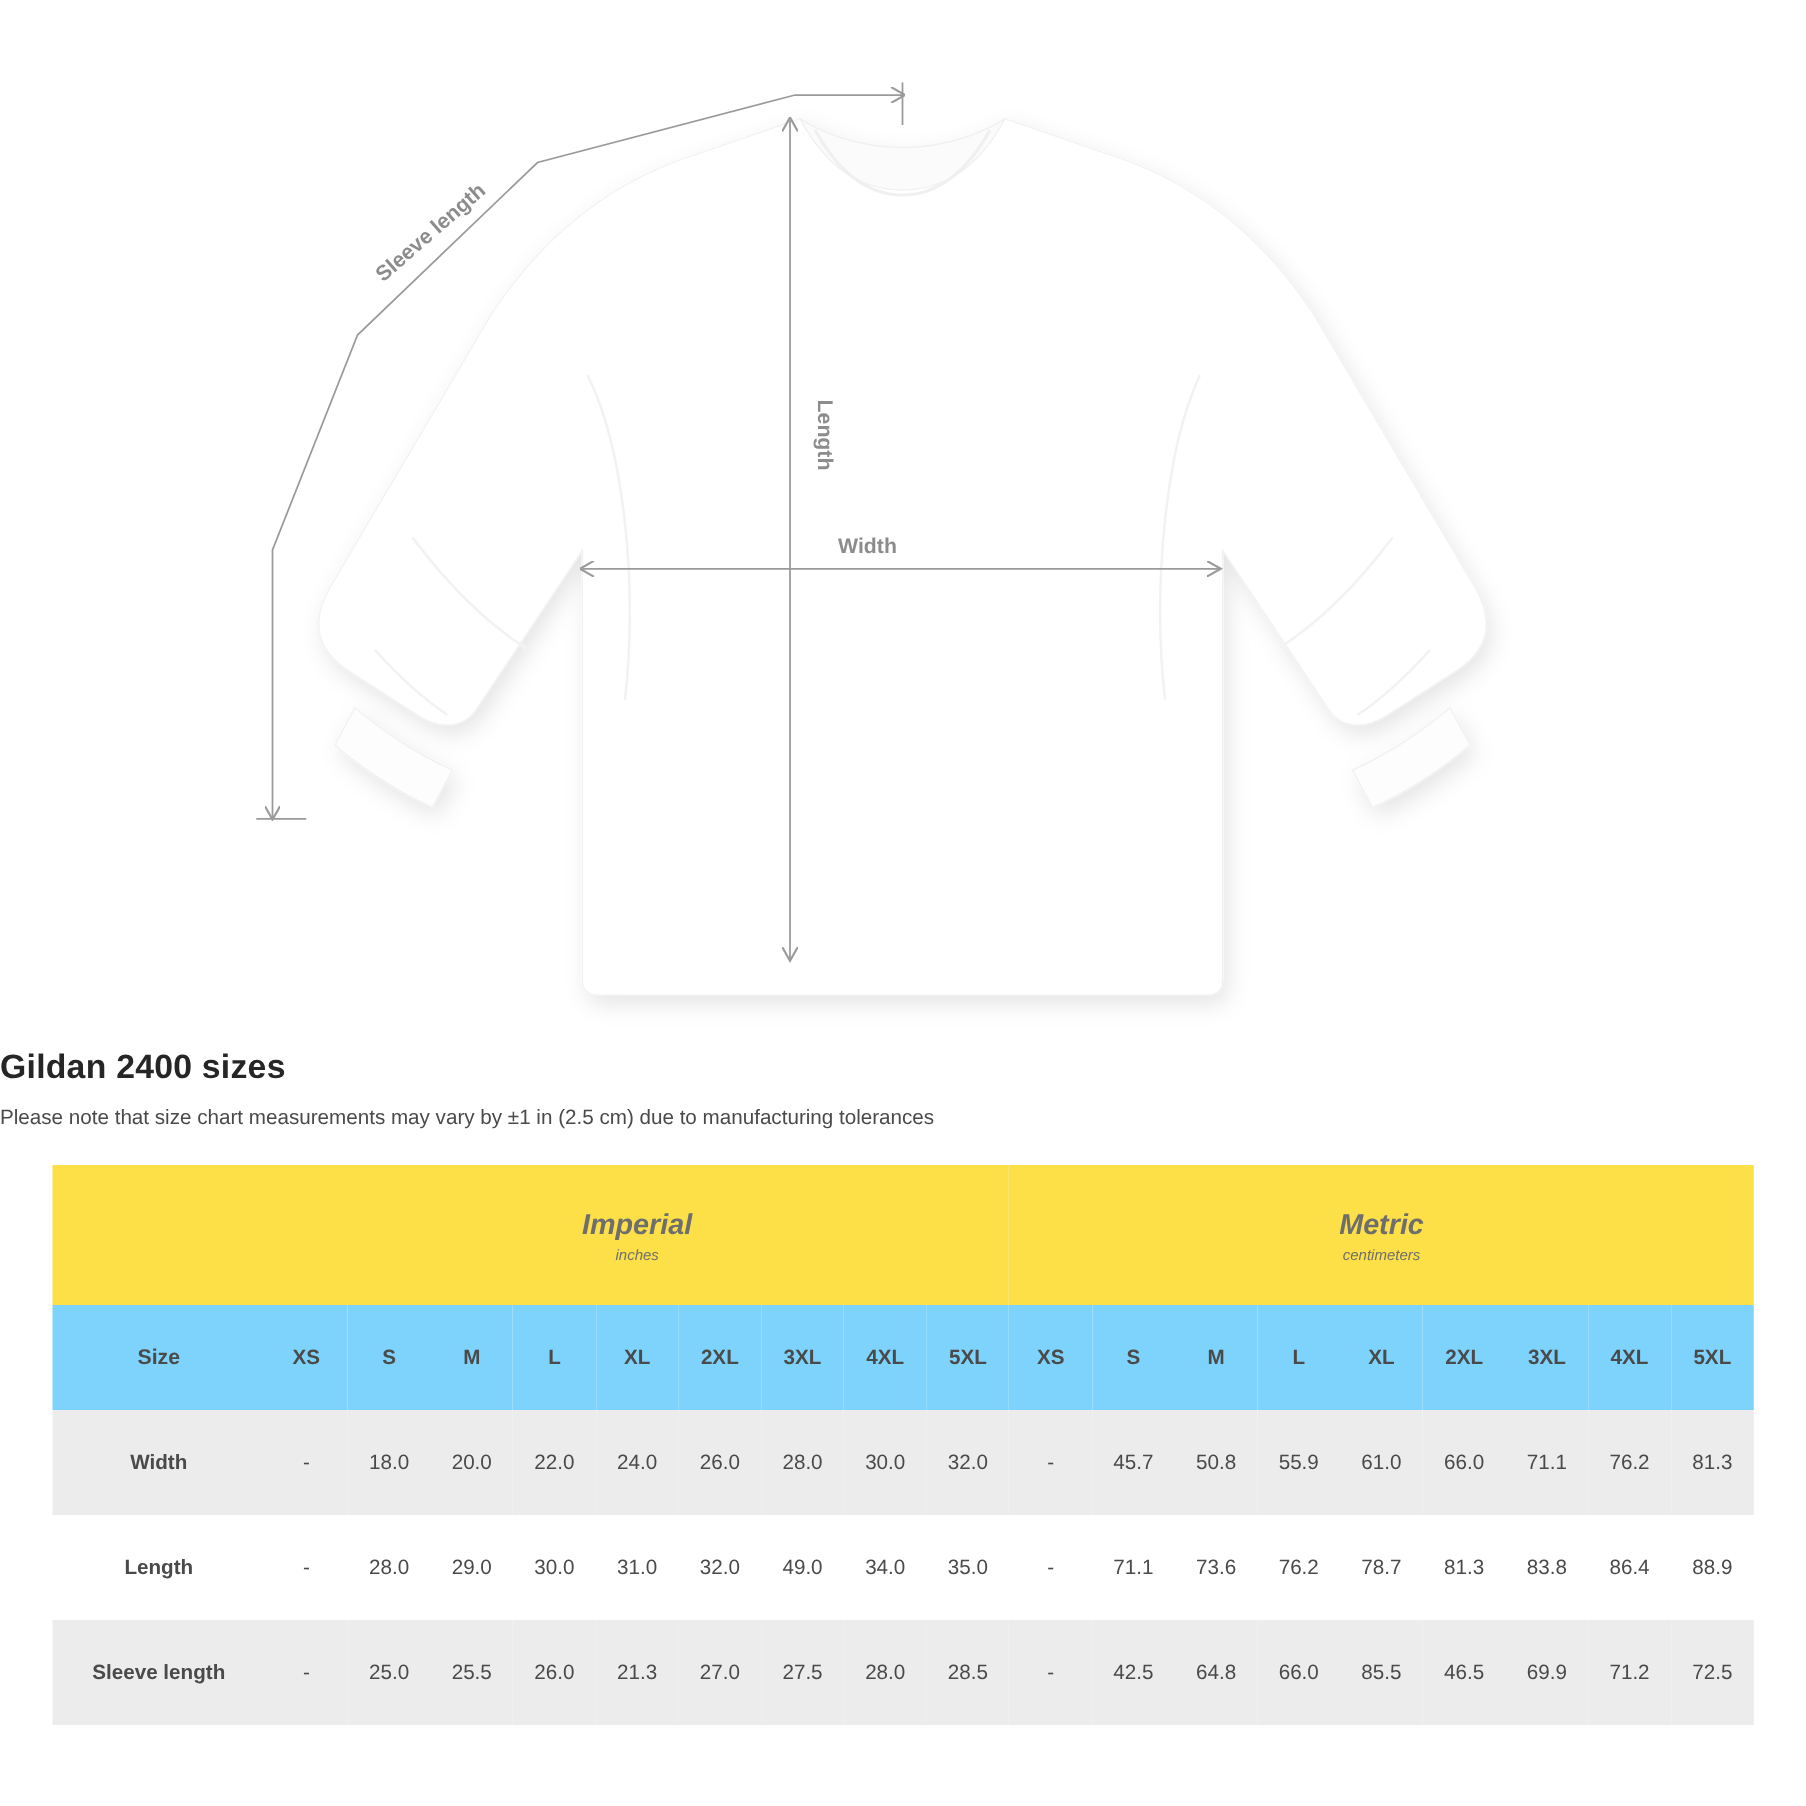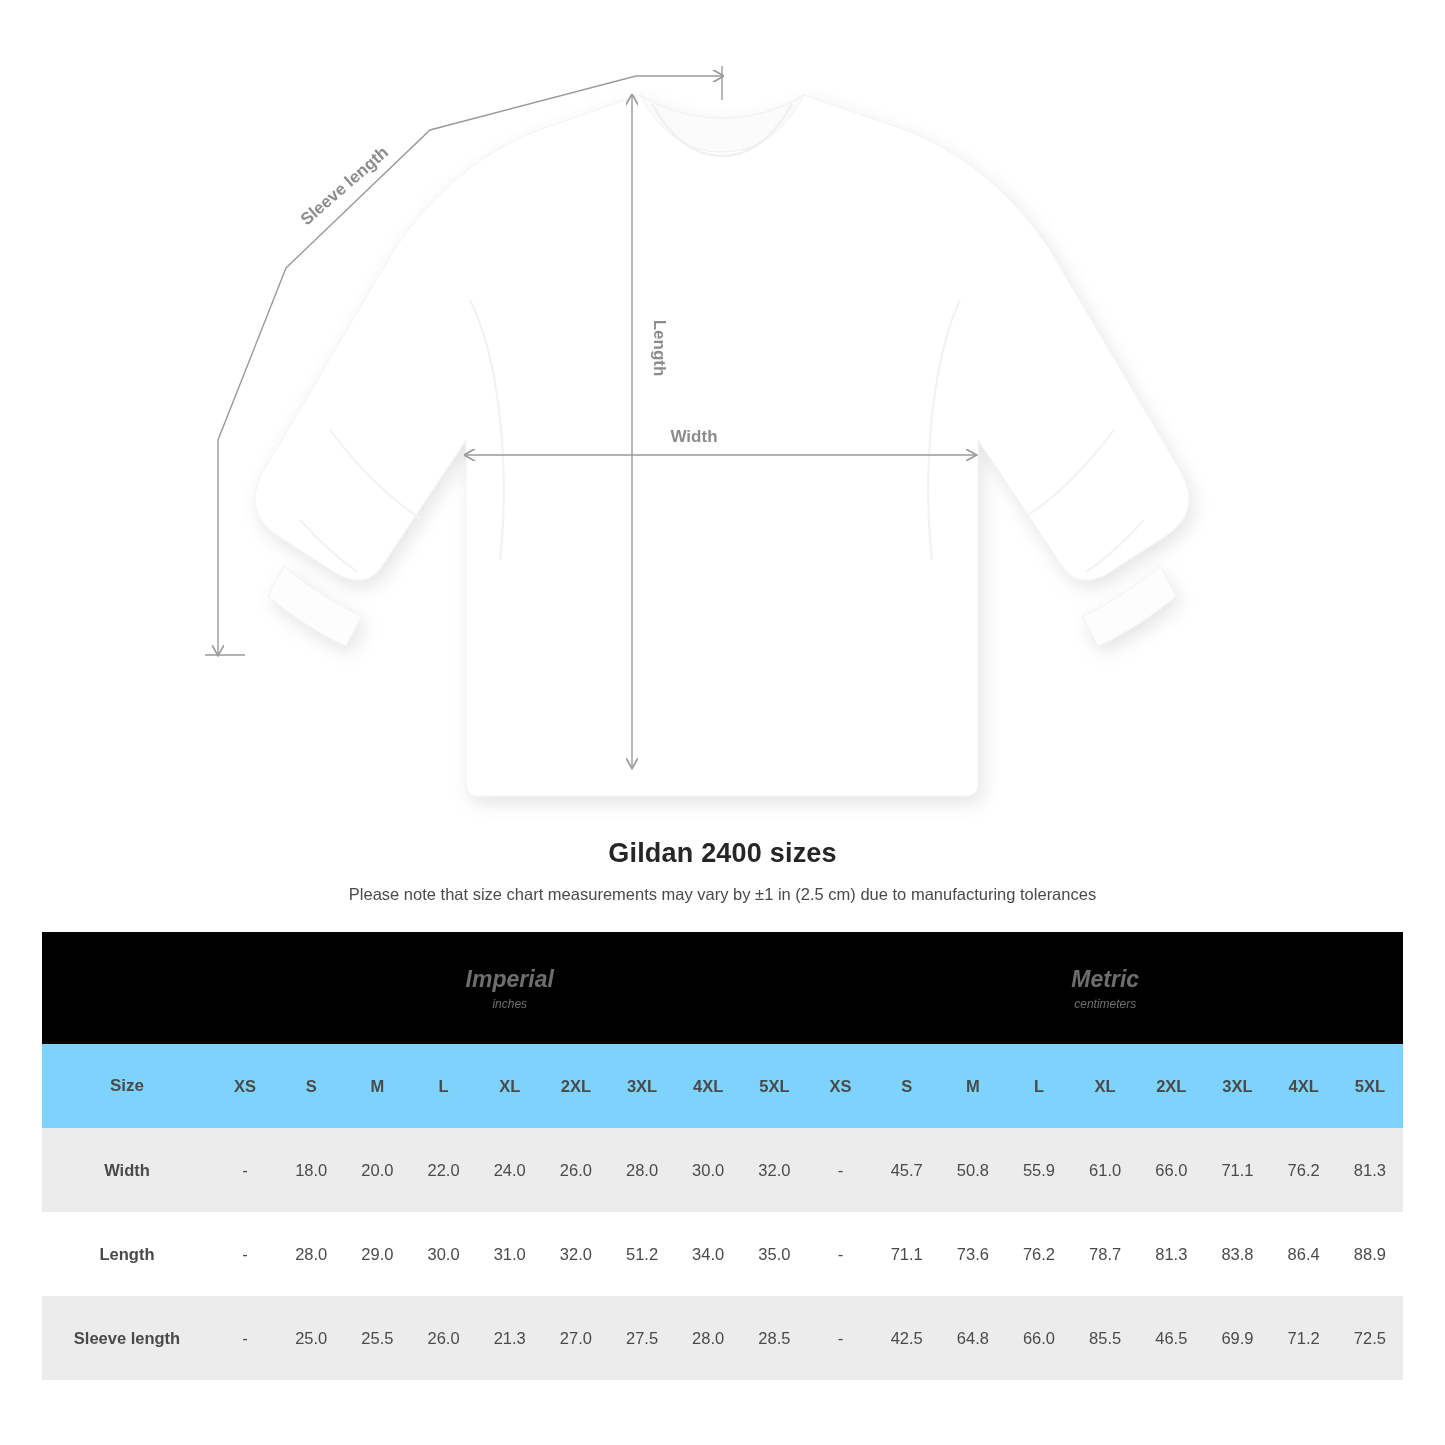--- a/index.html
+++ b/index.html
@@ -22,21 +22,20 @@
     height: 830px;
   }
   .illustration svg {
     position: absolute;
     top: 0;
     left: 0;
   }
 
   
   .title-block {
-    text-align: center;
     margin-top: 8px;
   }
   .chart-title {
     font-size: 27px;
     font-weight: bold;
     color: #262626;
     letter-spacing: .2px;
   }
   .chart-note {
     font-size: 16.5px;
@@ -56,21 +55,21 @@
   table.size-table td, table.size-table th {
     text-align: center;
     font-size: 16.5px;
     color: #4a4a4a;
     padding: 0;
     border: 0;
   }
 
   .unit-row td {
     height: 112px;
-    background: #000000;
+    background: #fde047;
   }
   .unit-name {
     font-size: 23px;
     font-style: italic;
     font-weight: bold;
     color: #6e6e6e;
     line-height: 1.25;
   }
   .unit-sub {
     font-size: 12px;
@@ -253,21 +252,21 @@
       </tr>
 
       <tr class="data-row plain">
         <td class="rowlabel">Length</td>
         <td>-</td>
         <td>28.0</td>
         <td>29.0</td>
         <td>30.0</td>
         <td>31.0</td>
         <td>32.0</td>
-        <td>51.2</td>
+        <td>49.0</td>
         <td>34.0</td>
         <td>35.0</td>
         <td>-</td>
         <td>71.1</td>
         <td>73.6</td>
         <td>76.2</td>
         <td>78.7</td>
         <td>81.3</td>
         <td>83.8</td>
         <td>86.4</td>

